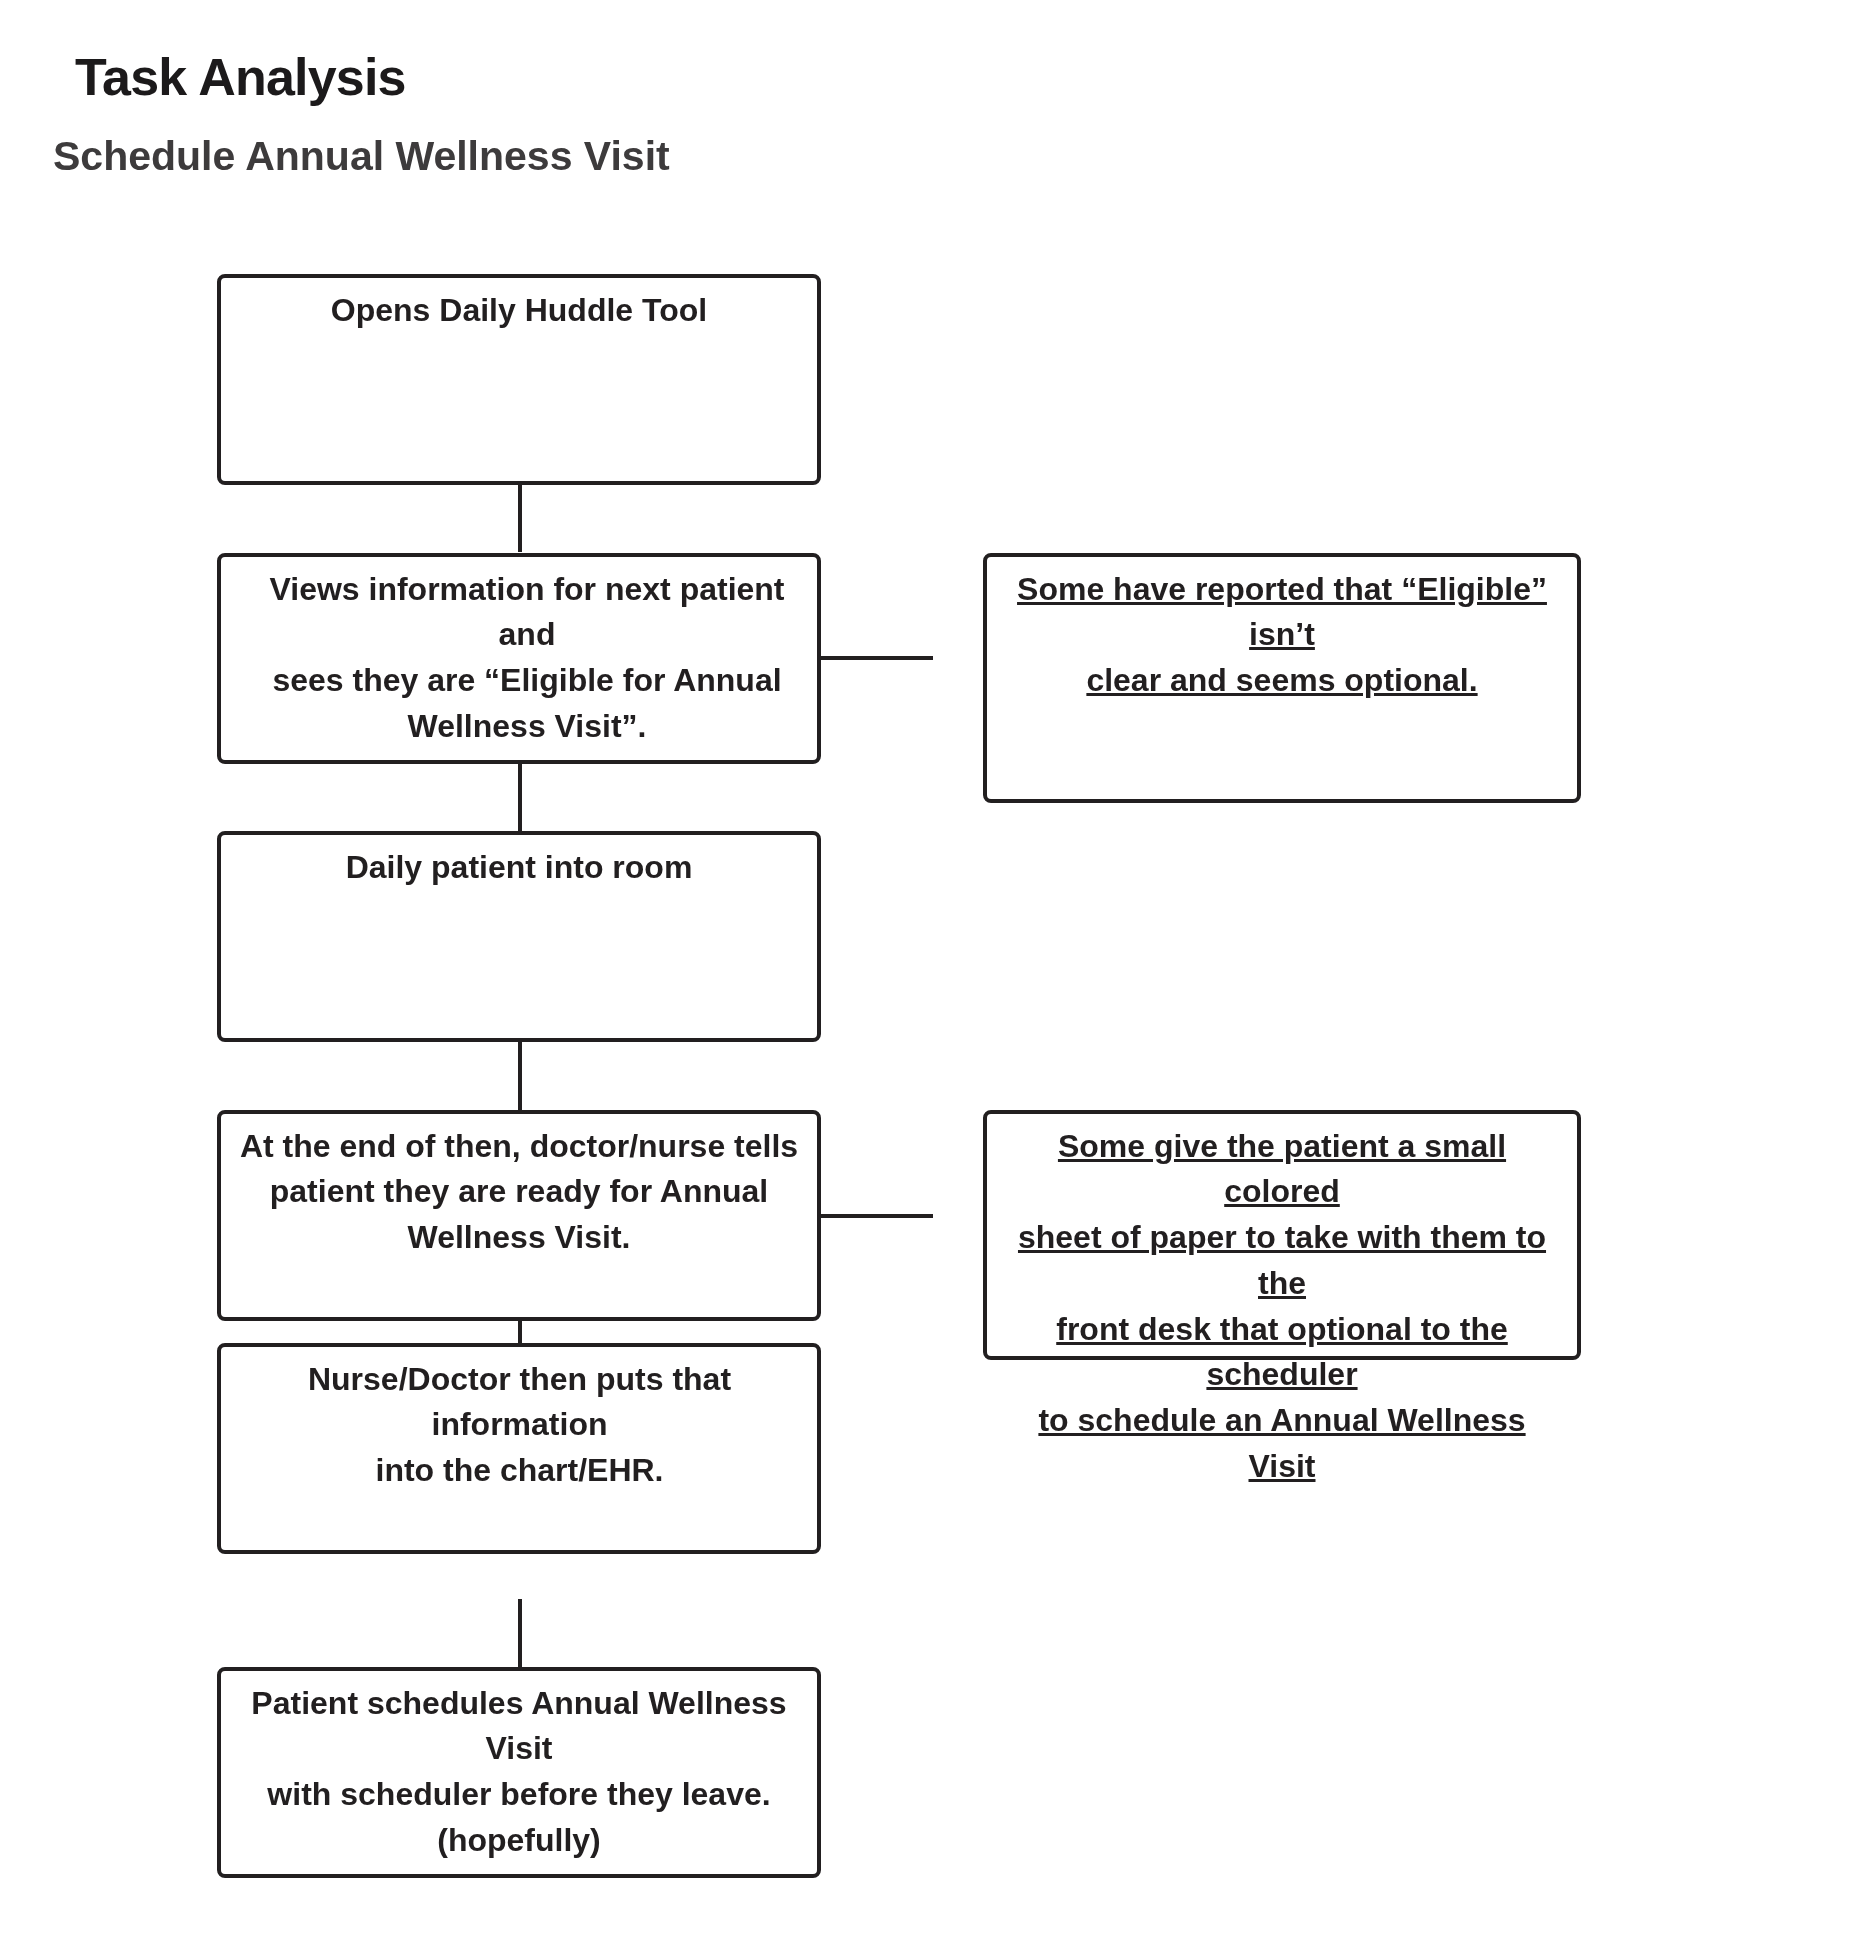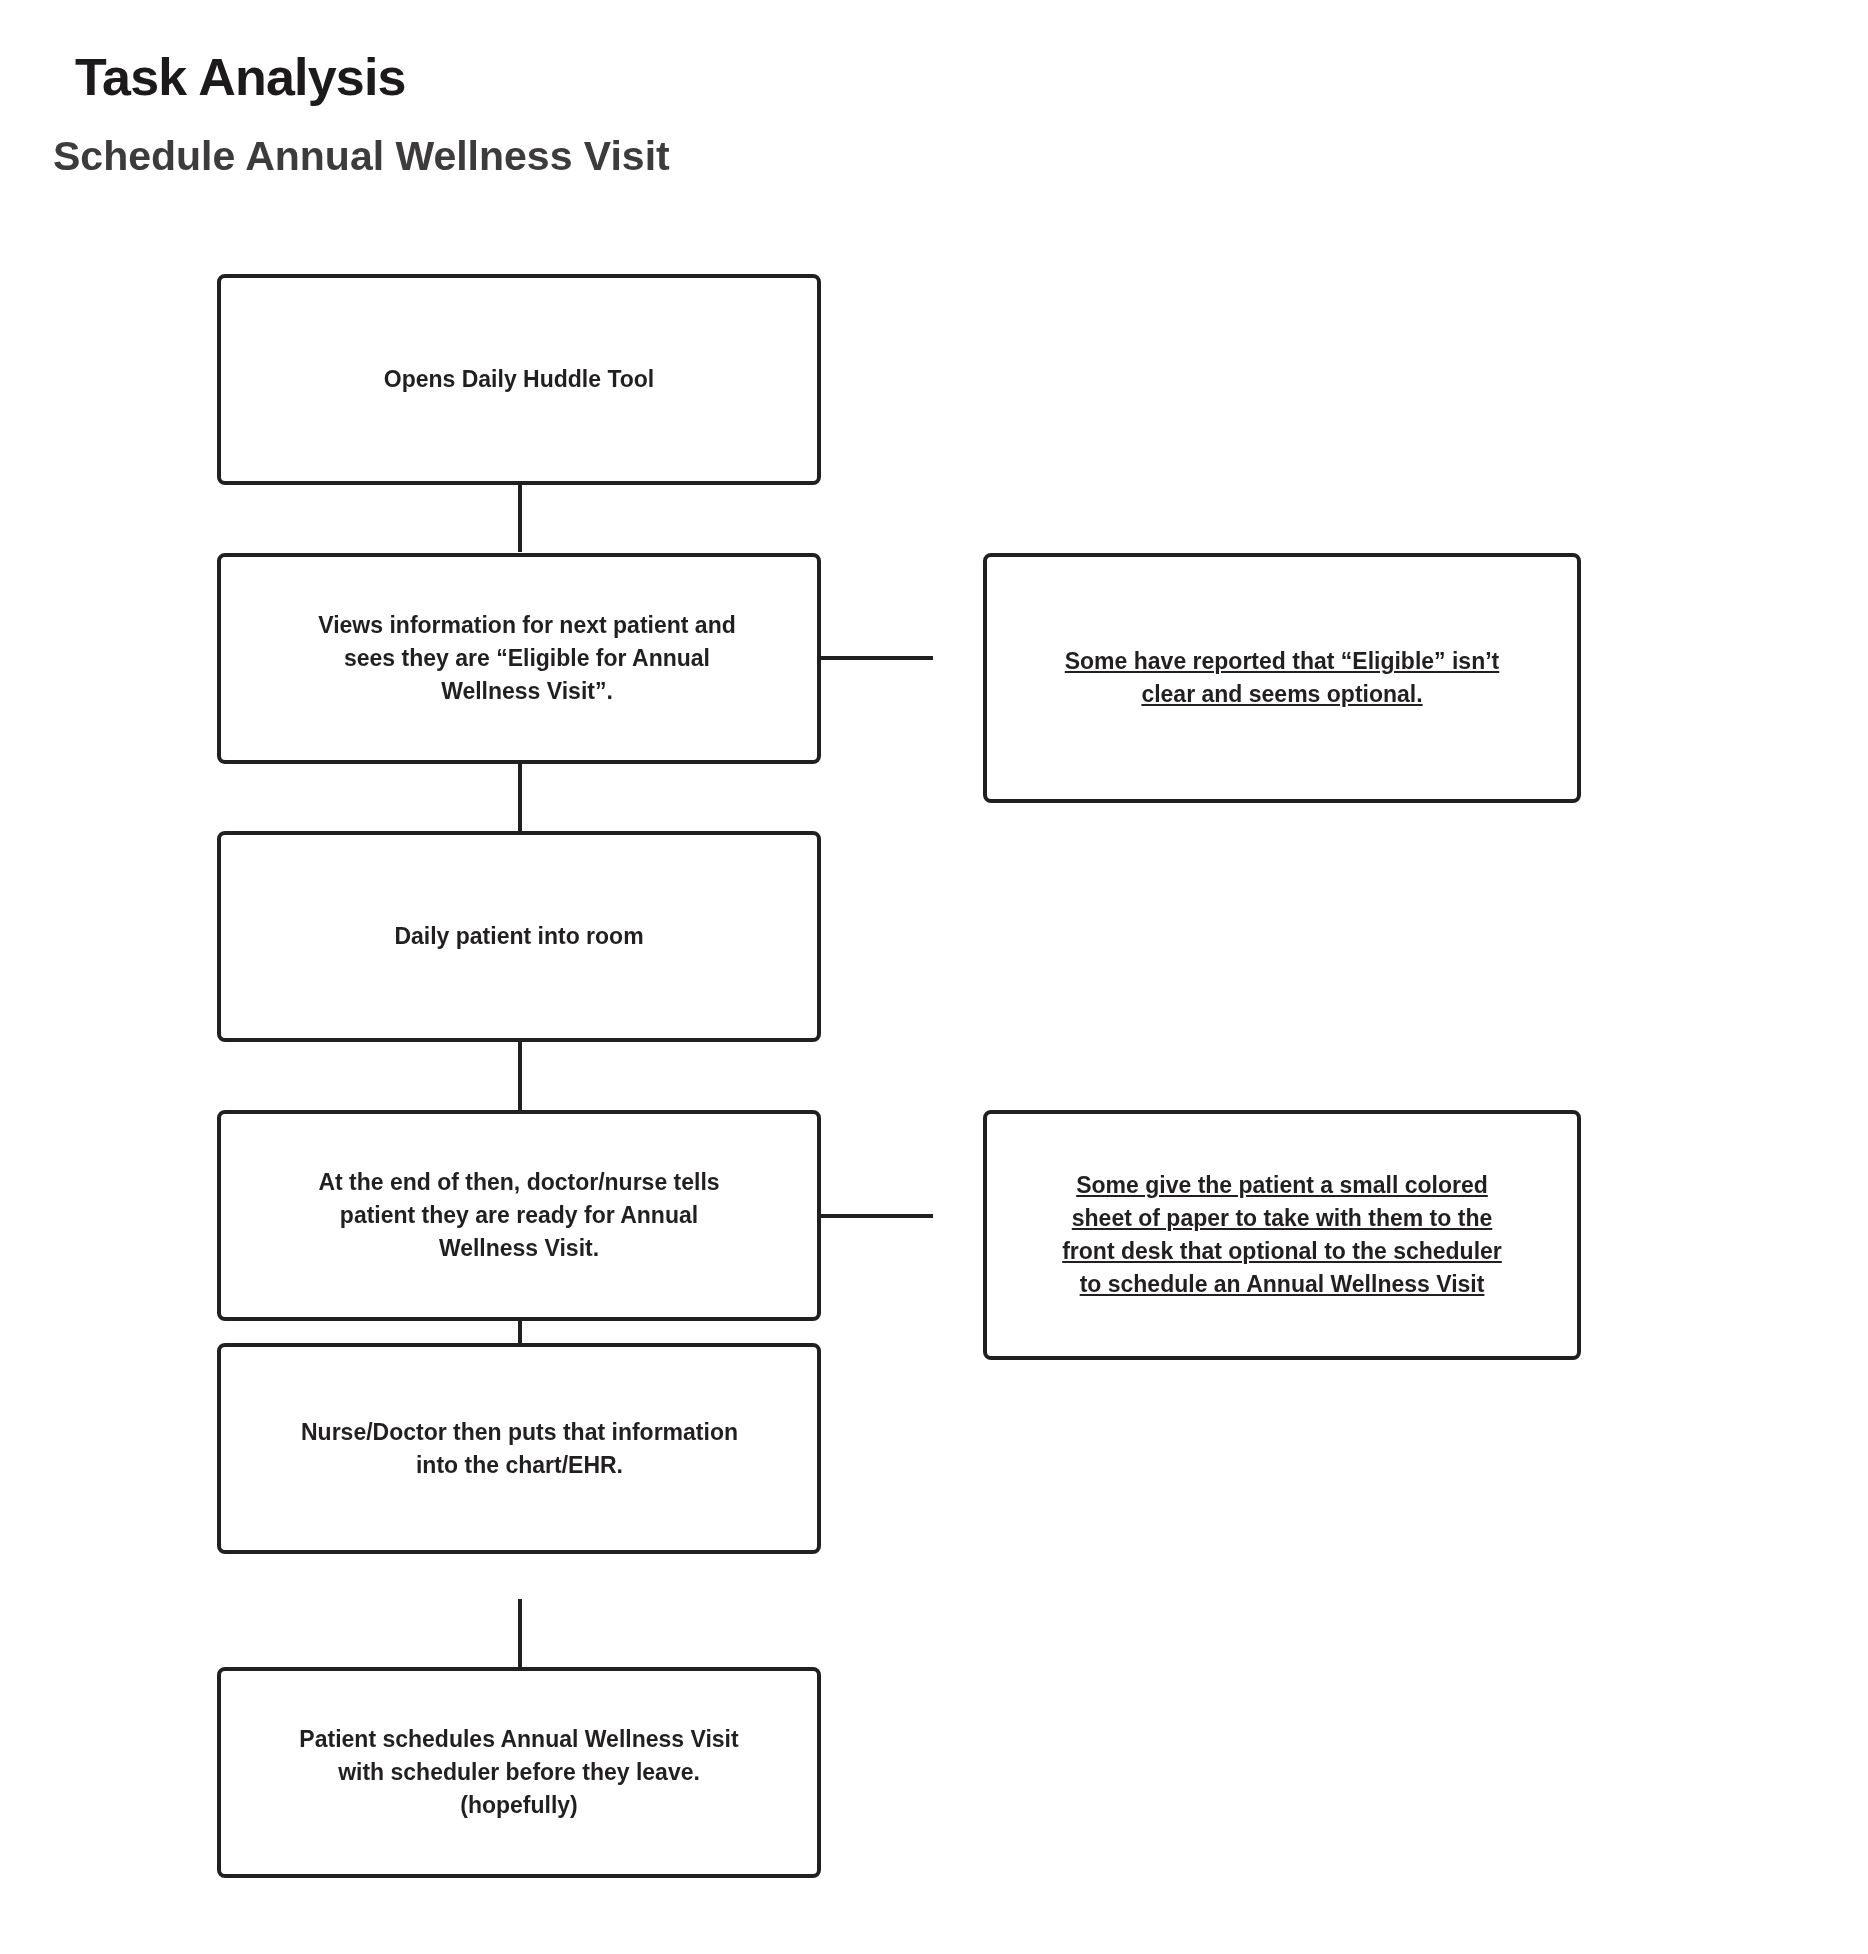--- a/index.html
+++ b/index.html
@@ -38,25 +38,24 @@
     font-size: 41px;
     font-weight: bold;
     color: var(--subtitle);
   }
   .node {
     position: absolute;
     border: 4px solid var(--line);
     border-radius: 8px;
     background: var(--background);
     display: flex;
-    align-items: center;
     justify-content: center;
     text-align: center;
     padding: 9.7px 16px;
-    font-size: 23px;
+    font-size: 32px;
     font-weight: bold;
     line-height: 1.43;
     color: var(--text);
     white-space: pre-line;
   }
   .step { left: 217px; width: 604px; height: 211px; }
   .note { left: 983px; width: 598px; height: 250px; text-decoration: underline; }
   #step-1 { top: 274px; }
   #step-2 { top: 553px; padding-left: 32px; }
   #step-3 { top: 831px; }

